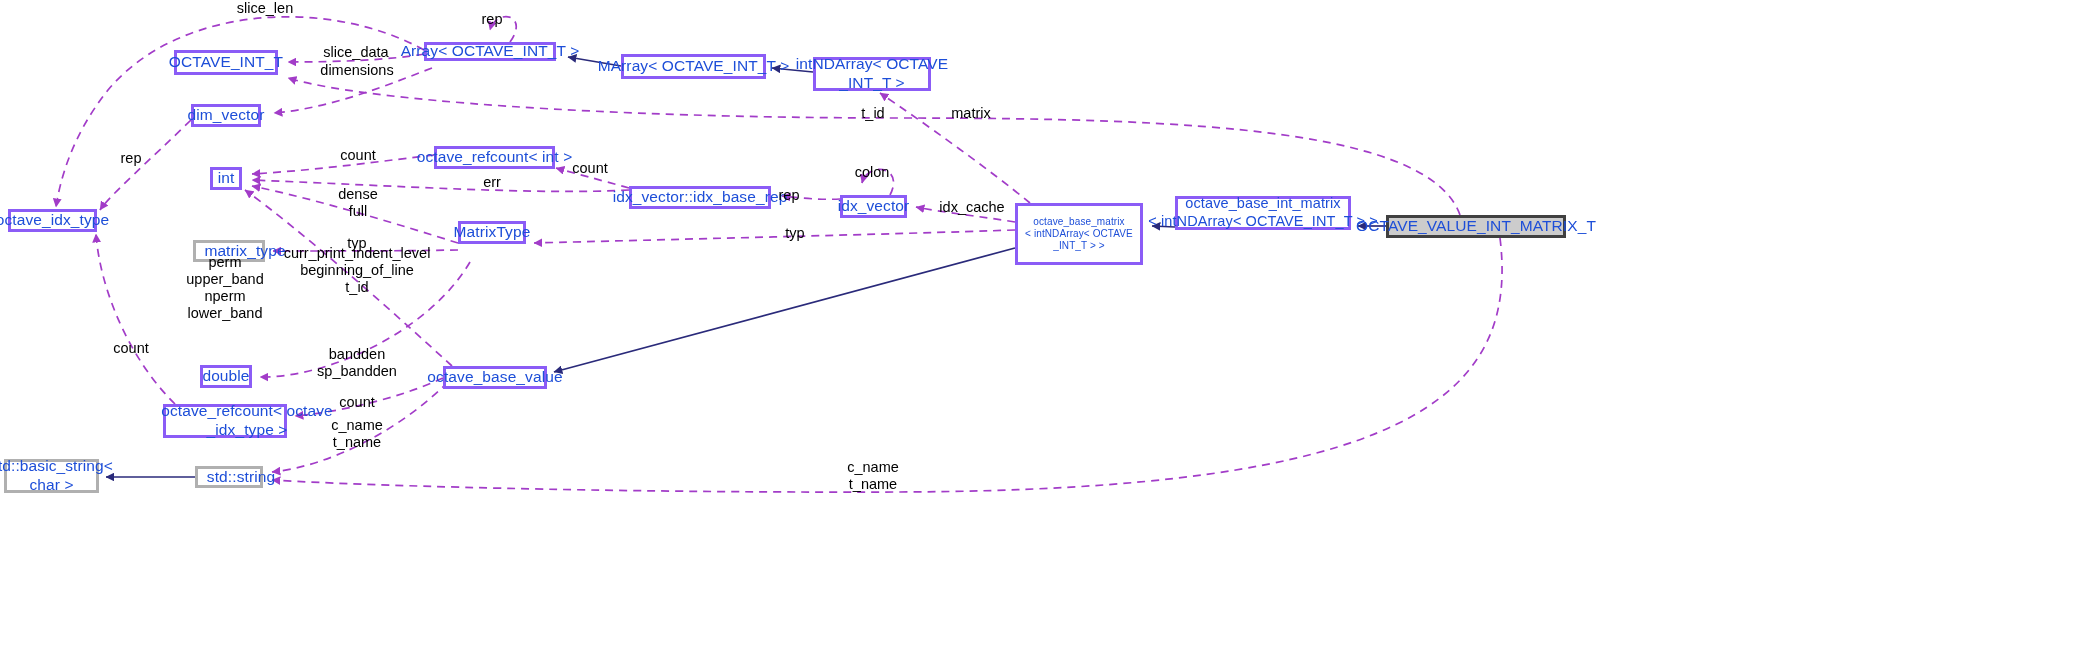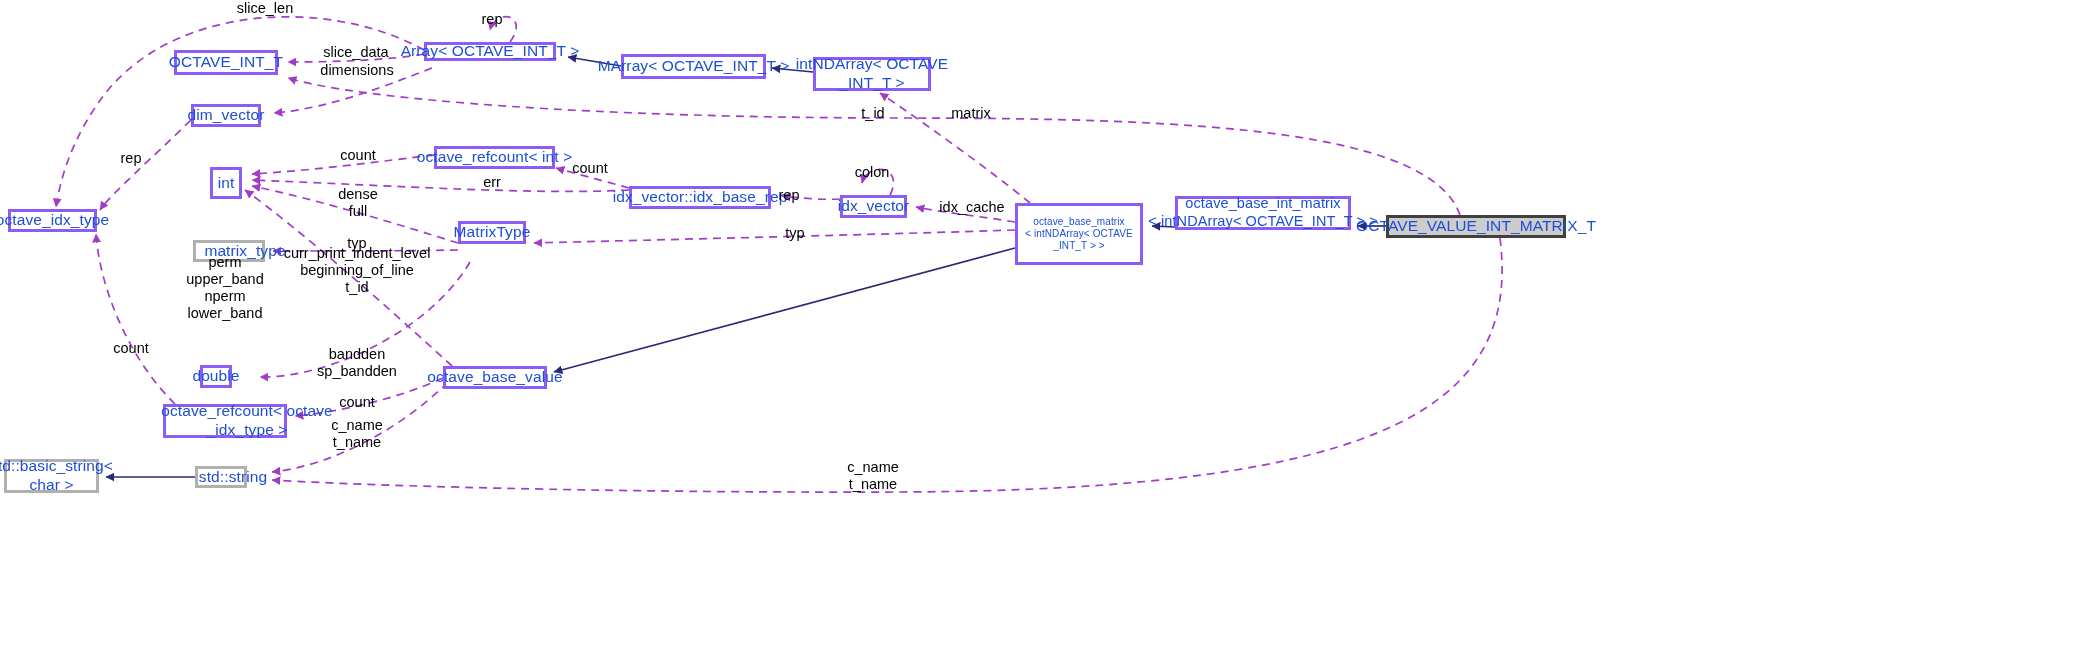--- a/index.html
+++ b/index.html
@@ -106,39 +106,39 @@
     </g>
   </svg>
 
   <div class="node" style="left:174px;top:50px;width:104px;height:25px;">OCTAVE_INT_T</div>
   <div class="node" style="left:424px;top:42px;width:132px;height:19px;">Array&lt; OCTAVE_INT_T &gt;</div>
   <div class="node" style="left:621px;top:54px;width:145px;height:25px;text-align:right;">MArray&lt; OCTAVE_INT_T &gt;</div>
   <div class="node" style="left:813px;top:57px;width:118px;height:34px;">intNDArray&lt; OCTAVE
 _INT_T &gt;</div>
   <div class="node" style="left:191px;top:104px;width:70px;height:23px;">dim_vector</div>
   <div class="node" style="left:434px;top:146px;width:121px;height:23px;">octave_refcount&lt; int &gt;</div>
-  <div class="node" style="left:210px;top:167px;width:32px;height:32px;">int</div>
+  <div class="node" style="left:210px;top:167px;width:32px;height:23px;">int</div>
   <div class="node" style="left:629px;top:186px;width:142px;height:23px;">idx_vector::idx_base_rep</div>
   <div class="node" style="left:840px;top:195px;width:67px;height:23px;">idx_vector</div>
   <div class="node" style="left:8px;top:209px;width:89px;height:23px;">octave_idx_type</div>
   <div class="node" style="left:1015px;top:203px;width:128px;height:62px;font-size:10px;">octave_base_matrix
 &lt; intNDArray&lt; OCTAVE
 _INT_T &gt; &gt;</div>
   <div class="node" style="left:1175px;top:196px;width:176px;height:34px;font-size:14.5px;">octave_base_int_matrix
 &lt; intNDArray&lt; OCTAVE_INT_T &gt; &gt;</div>
   <div class="node highlight" style="left:1386px;top:215px;width:180px;height:23px;">OCTAVE_VALUE_INT_MATRIX_T</div>
   <div class="node light" style="left:193px;top:240px;width:72px;height:22px;padding-left:32px;">matrix_type</div>
   <div class="node" style="left:458px;top:221px;width:68px;height:23px;">MatrixType</div>
-  <div class="node" style="left:200px;top:365px;width:32px;height:23px;text-align:center;">double</div>
+  <div class="node" style="left:200px;top:365px;width:52px;height:23px;text-align:center;">double</div>
   <div class="node" style="left:443px;top:366px;width:104px;height:23px;">octave_base_value</div>
   <div class="node" style="left:163px;top:404px;width:124px;height:34px;padding-left:44px;">octave_refcount&lt; octave
 _idx_type &gt;</div>
   <div class="node light" style="left:4px;top:459px;width:95px;height:34px;">std::basic_string&lt;
 char &gt;</div>
-  <div class="node light" style="left:195px;top:466px;width:52px;height:22px;padding-left:24px;">std::string</div>
+  <div class="node light" style="left:195px;top:466px;width:68px;height:22px;padding-left:24px;">std::string</div>
 
   <div class="edge-label" style="left:226px;top:8px;margin-left:39px;">slice_len</div>
   <div class="edge-label" style="left:492px;top:19px;">rep</div>
   <div class="edge-label" style="left:356px;top:52px;">slice_data</div>
   <div class="edge-label" style="left:357px;top:70px;">dimensions</div>
   <div class="edge-label" style="left:873px;top:113px;">t_id</div>
   <div class="edge-label" style="left:971px;top:113px;">matrix</div>
   <div class="edge-label" style="left:131px;top:158px;">rep</div>
   <div class="edge-label" style="left:358px;top:155px;">count</div>
   <div class="edge-label" style="left:590px;top:168px;">count</div>

